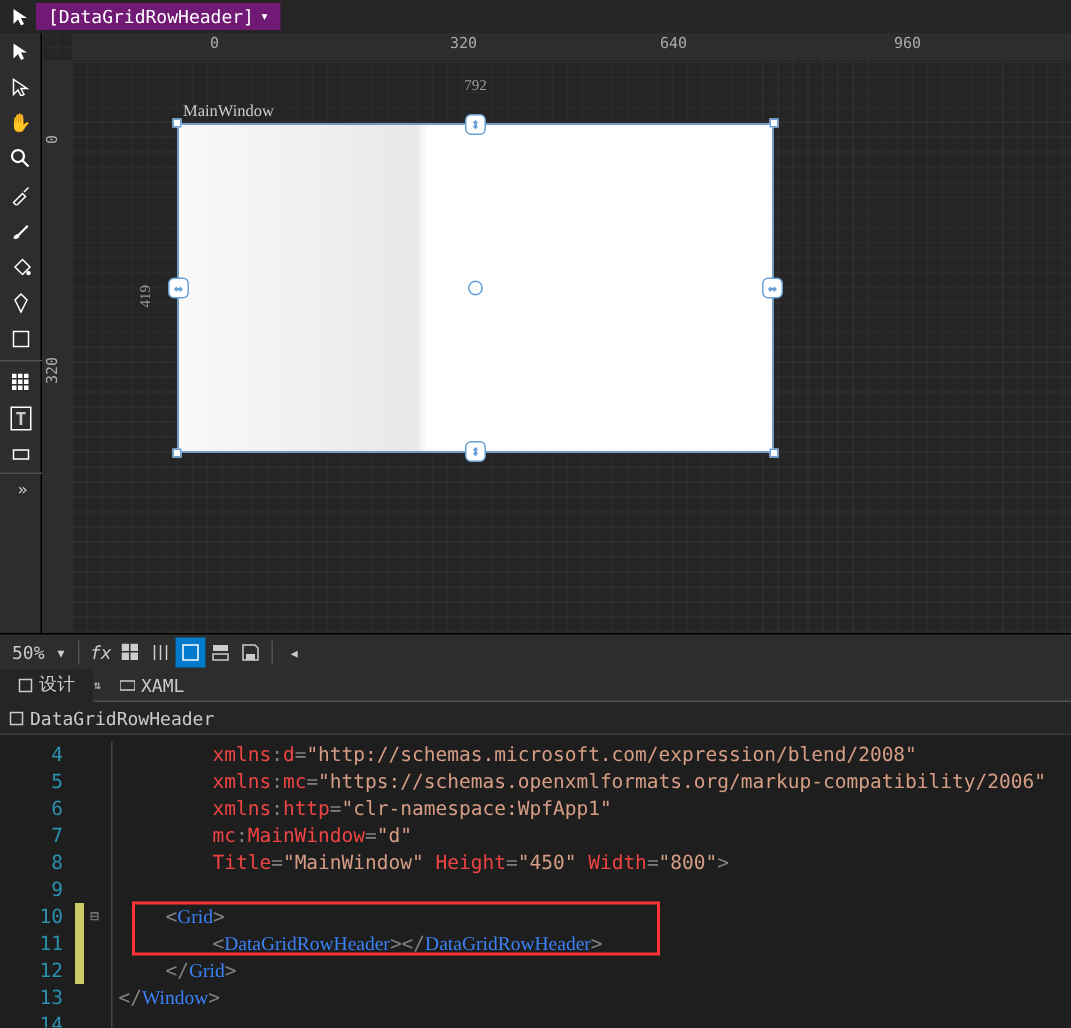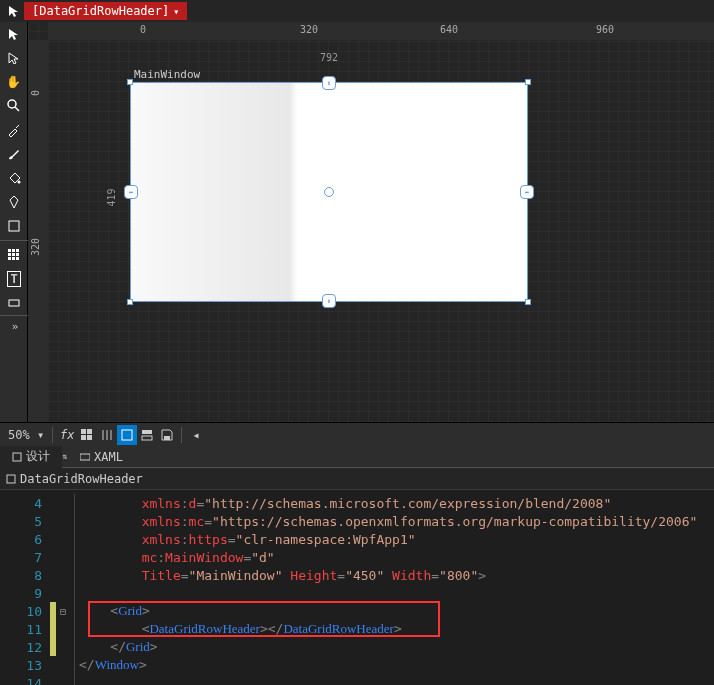--- a/index.html
+++ b/index.html
@@ -21,21 +21,21 @@
   padding-left: 4px;
 }
 .sel-icon {
   width: 20px;
   height: 20px;
   display: flex;
   align-items: center;
   justify-content: center;
 }
 .breadcrumb {
-  background: #b91c1c;
+  background: #701a75;
   color: #fff;
   padding: 2px 8px;
   font-size: 12px;
   display: flex;
   align-items: center;
   height: 18px;
 }
 .breadcrumb .arrow { margin-left: 4px; font-size: 10px; }
 .main-row { display: flex; height: 400px; }
 .toolbox {
@@ -98,21 +98,22 @@
   position: absolute;
   left: 2px;
   transform: rotate(-90deg);
   transform-origin: left top;
   font-size: 10px;
   color: #aaa;
 }
 .canvas-wrap {
   position: absolute;
   top: 60px;
-  left: 102px;
+  left: 90px;
+  font-family: Liberation Serif, serif;
 }
 .artboard {
   position: relative;
 }
 .window-label {
   position: absolute;
   top: -14px;
   left: 4px;
   font-size: 11px;
   color: #ccc;
@@ -464,21 +465,21 @@
       <div class="change"></div>
       <div class="fold"></div>
       <div style="width: 1px; height: 18px; background: rgb(68, 68, 68); margin: 0px 4px;"></div>
       <div class="code">        <span class="attr">xmlns</span><span class="punct">:</span><span class="attr">mc</span><span class="punct">=</span><span class="str">"https://schemas.openxmlformats.org/markup-compatibility/2006"</span></div>
     </div>
     <div class="line">
       <div class="gutter">6</div>
       <div class="change"></div>
       <div class="fold"></div>
       <div style="width: 1px; height: 18px; background: rgb(68, 68, 68); margin: 0px 4px;"></div>
-      <div class="code">        <span class="attr">xmlns</span><span class="punct">:</span><span class="attr">https</span><span class="punct">=</span><span class="str">"clr-namespace:WpfApp1"</span></div>
+      <div class="code">        <span class="attr">xmlns</span><span class="punct">:</span><span class="attr">http</span><span class="punct">=</span><span class="str">"clr-namespace:WpfApp1"</span></div>
     </div>
     <div class="line">
       <div class="gutter">7</div>
       <div class="change"></div>
       <div class="fold"></div>
       <div style="width: 1px; height: 18px; background: rgb(68, 68, 68); margin: 0px 4px;"></div>
       <div class="code">        <span class="attr">mc</span><span class="punct">:</span><span class="attr">MainWindow</span><span class="punct">=</span><span class="str">"d"</span></div>
     </div>
     <div class="line">
       <div class="gutter">8</div>

